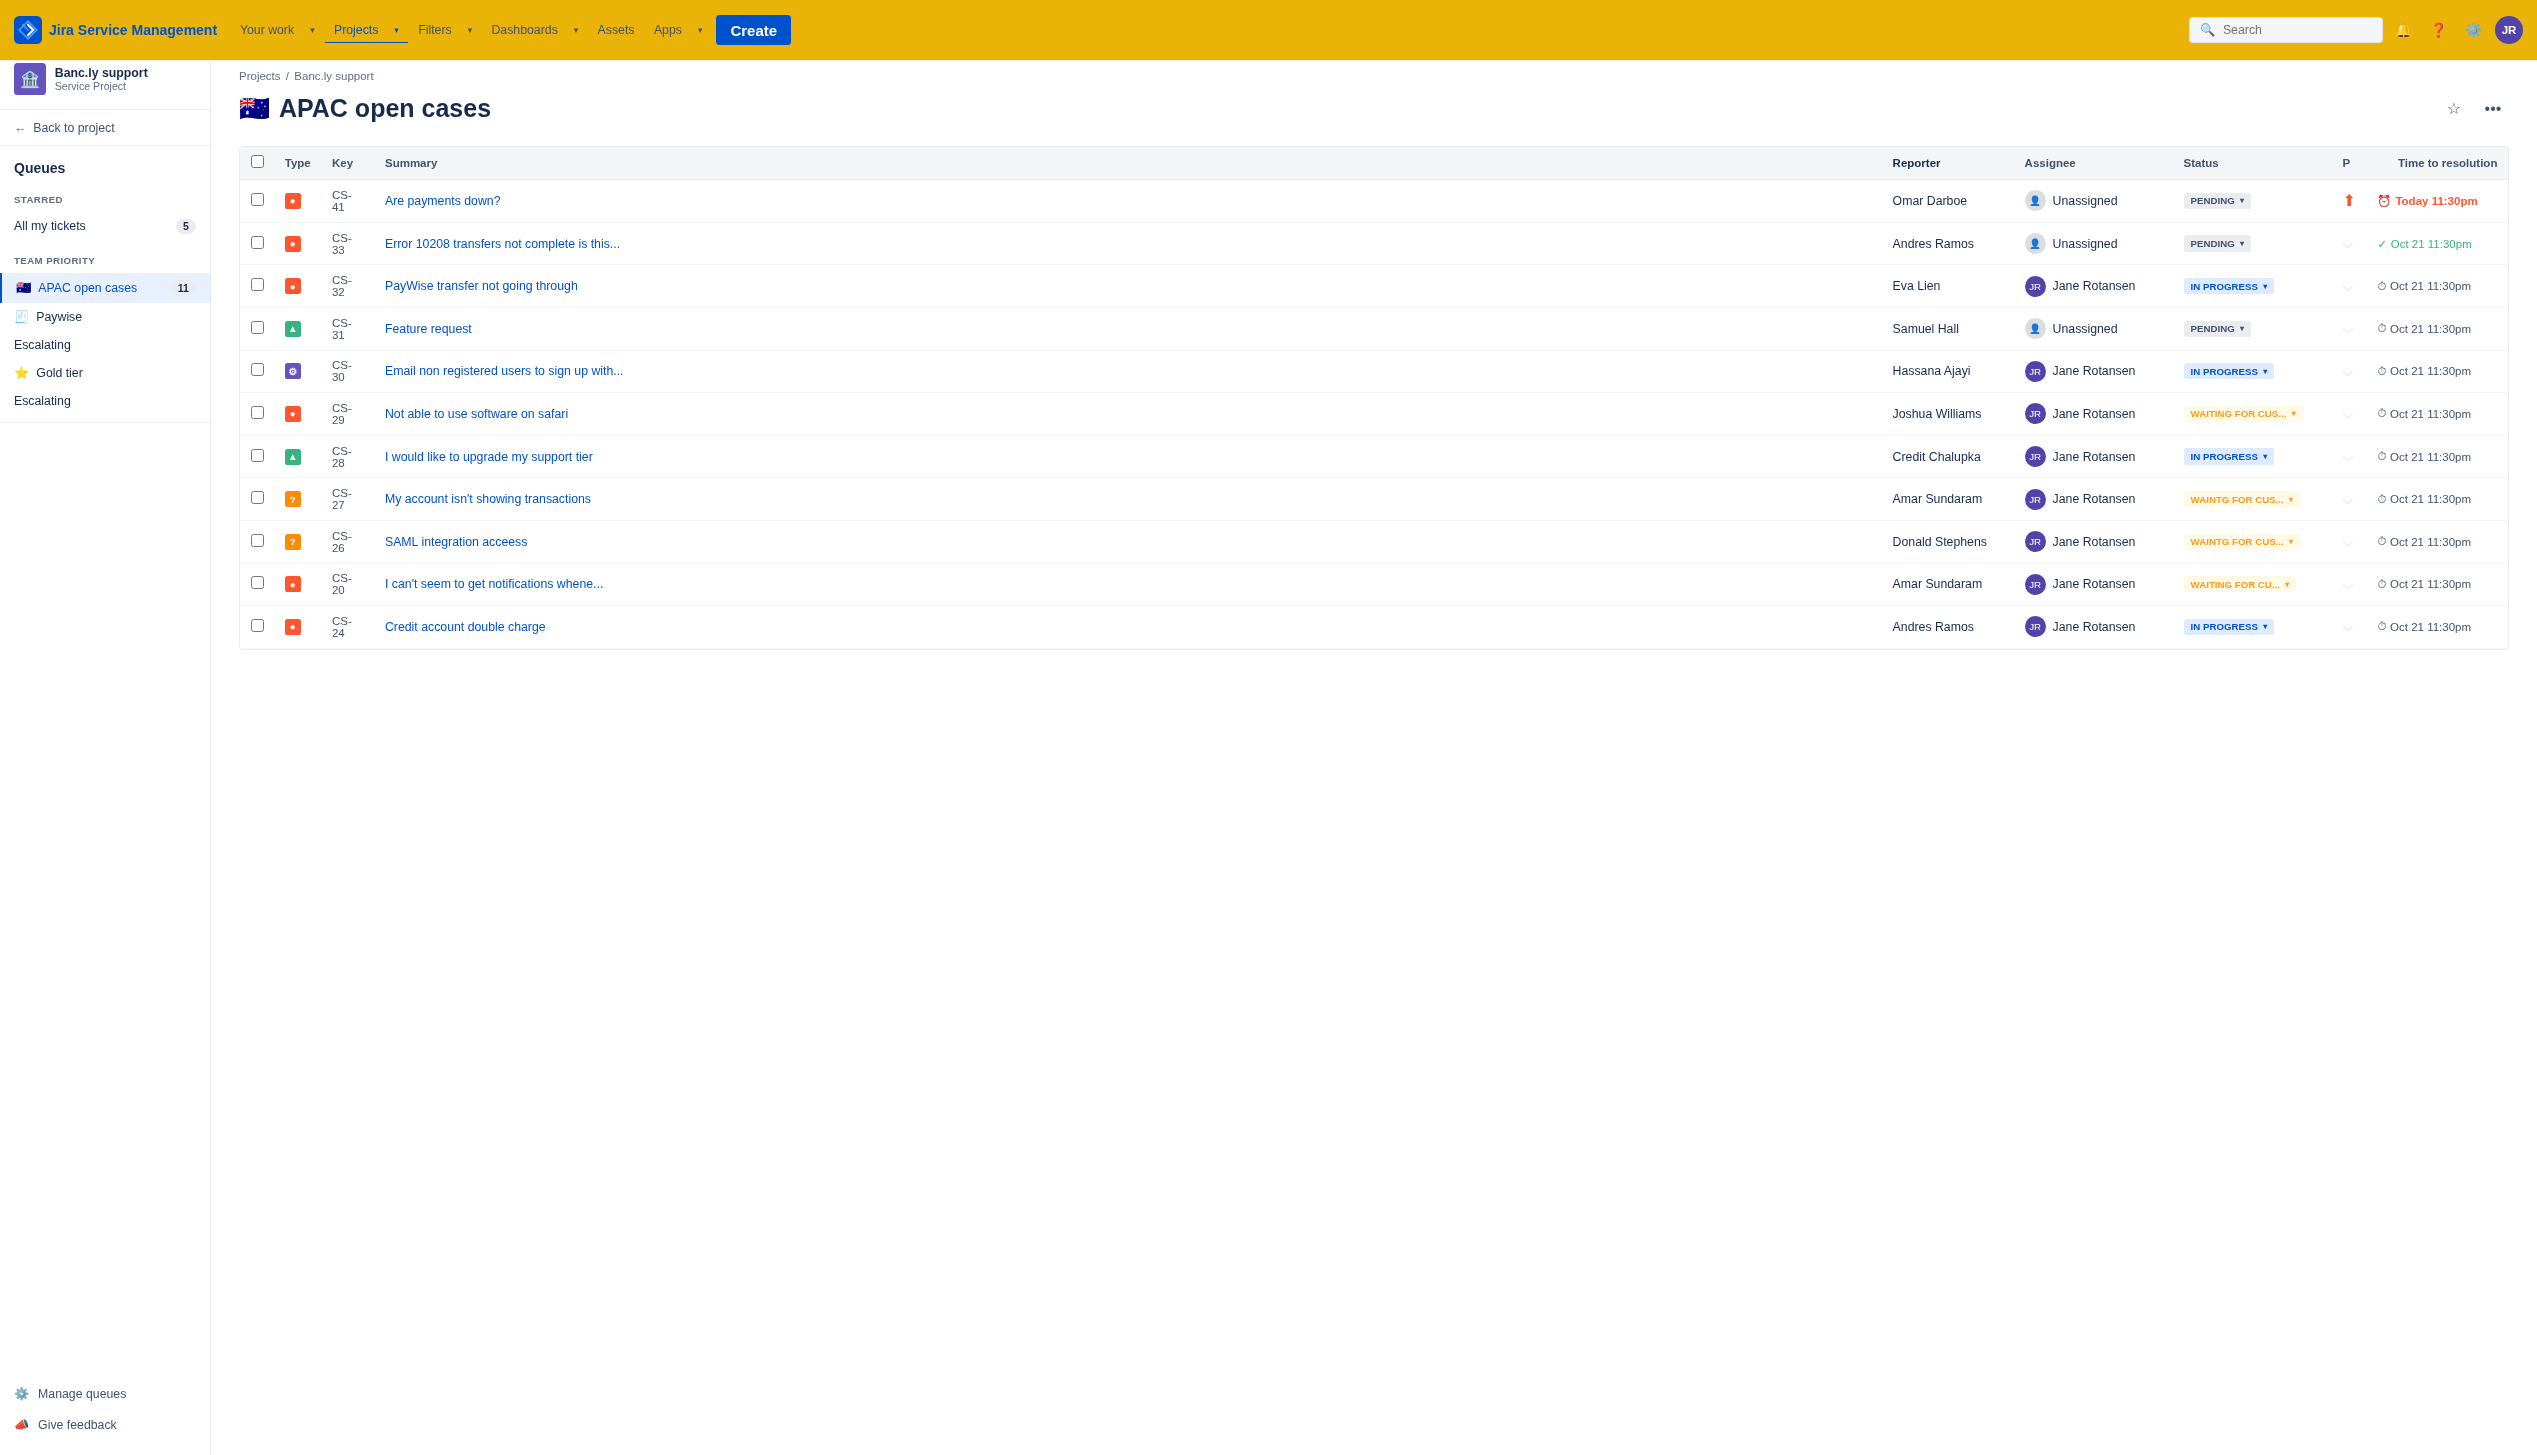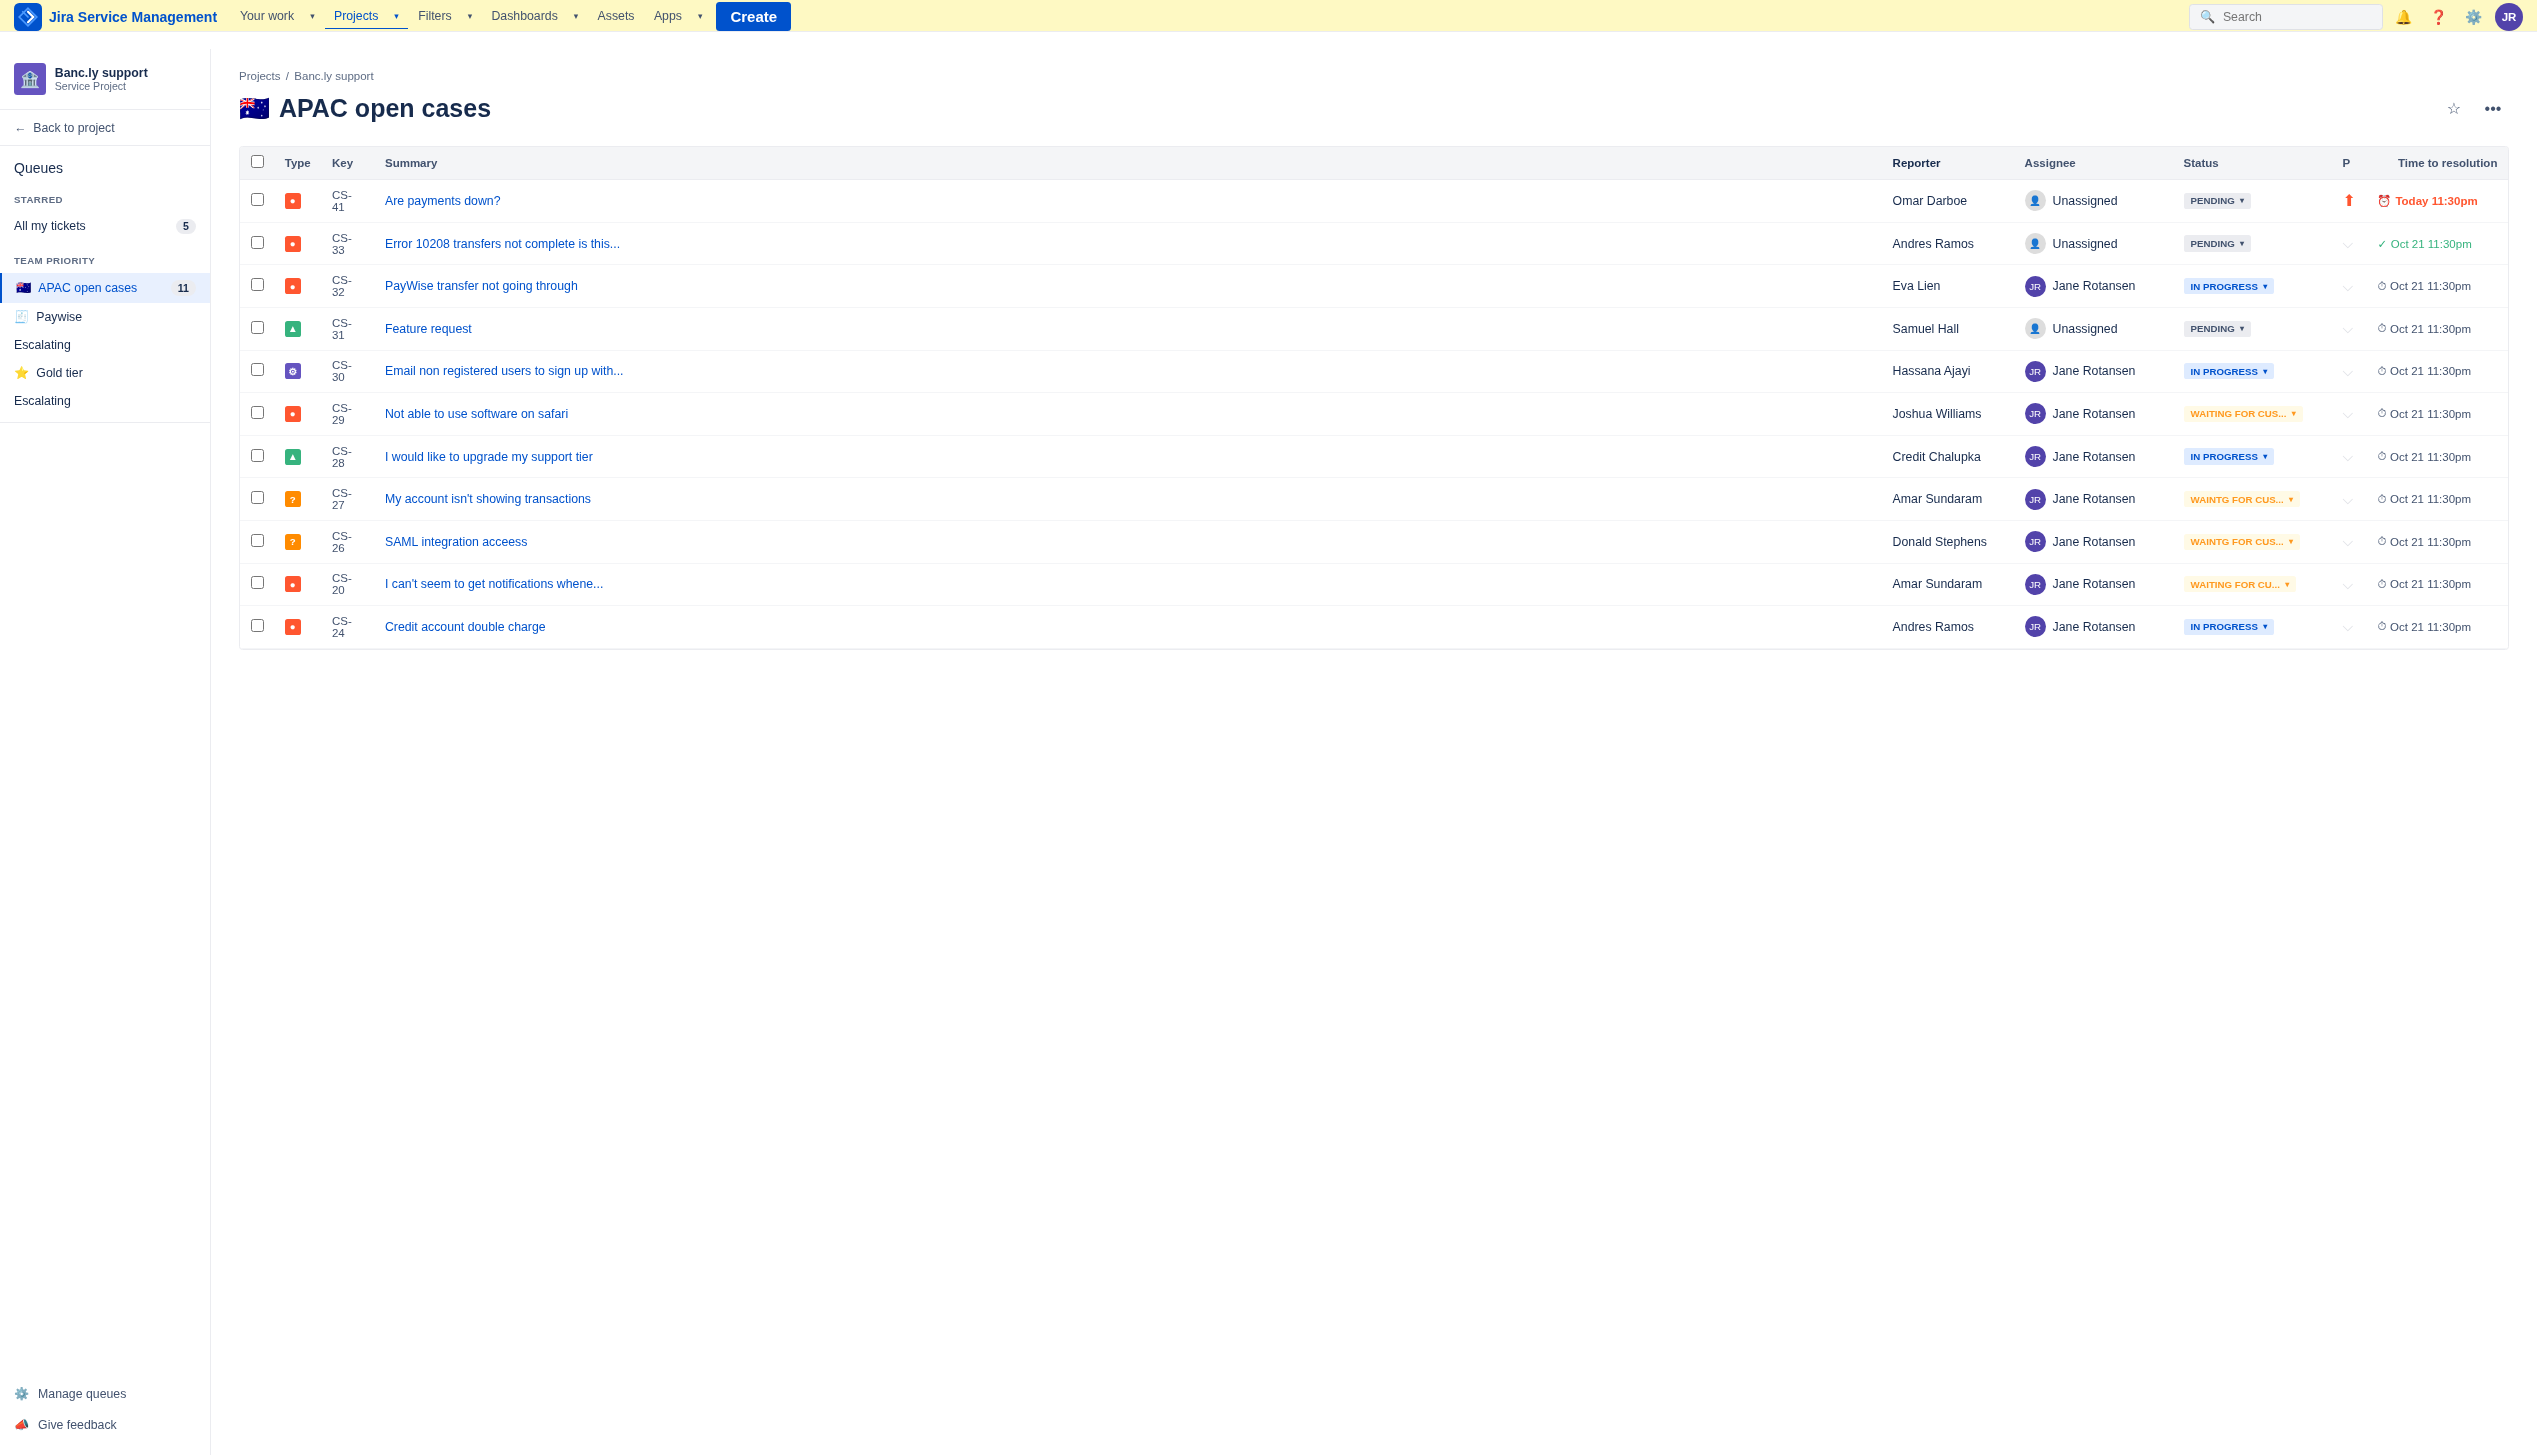--- a/index.html
+++ b/index.html
@@ -1,20 +1,20 @@
 <!DOCTYPE html>
 <html style="font-size:14px"><head>
   <meta charset="utf-8">
   <style>
     * { box-sizing: border-box; margin: 0; padding: 0; }
     body { font-family: -apple-system, BlinkMacSystemFont, 'Segoe UI', sans-serif; font-size: 12.3px; background: #fff; color: #172b4d; }
 
     
     .topnav {
-      display: flex; align-items: flex-end; height: 32px; background: #fef9c3;
+      display: flex; align-items: center; height: 61px; background: #eab308;
       border-bottom: 0.9px solid #ebecf0; padding: 0 14px; gap: 7px; position: fixed; top: 0; left: 0; right: 0; z-index: 100;
     }
     .topnav-logo { display: flex; align-items: center; gap: 7px; font-weight: 700; font-size: 14px; color: #0052cc; text-decoration: none; margin-right: 7px; }
     .topnav-logo-icon { width: 28px; height: 28px; }
     .topnav-nav { display: flex; align-items: center; gap: 1.8px; flex: 1; }
     .nav-item { padding: 5.3px 8.8px; border-radius: 3.5px; cursor: pointer; color: #42526e; font-size: 12.3px; display: flex; align-items: center; gap: 16px; white-space: nowrap; }
     .nav-item.active { color: #0052cc; border-bottom: 1.8px solid #0052cc; border-radius: 0; }
     .nav-item .chevron { font-size: 8.8px; }
     .create-btn { background: #0052cc; color: #fff; border: none; border-radius: 3.5px; padding: 6.2px 14px; font-size: 15px; font-weight: 600; cursor: pointer; margin-left: 3.5px; }
     .topnav-right { display: flex; align-items: center; gap: 7px; margin-left: auto; }
@@ -158,21 +158,21 @@
         <span class="sidebar-project-type">Service Project</span>
       </div>
     </div>
 
     <div class="sidebar-back">
       <span>←</span>
       <span>Back to project</span>
     </div>
 
     <div style="padding: 14px 14px 3.5px;">
-      <span style="font-size:14px;font-weight:400;color:#172b4d;">Queues</span>
+      <span style="font-size:14px;font-weight:700;color:#172b4d;">Queues</span>
     </div>
 
     <div class="sidebar-section-title">STARRED</div>
 
     <div class="sidebar-item">
       <div class="sidebar-item-label">
         <span>All my tickets</span>
       </div>
       <span class="sidebar-badge">5</span>
     </div>

